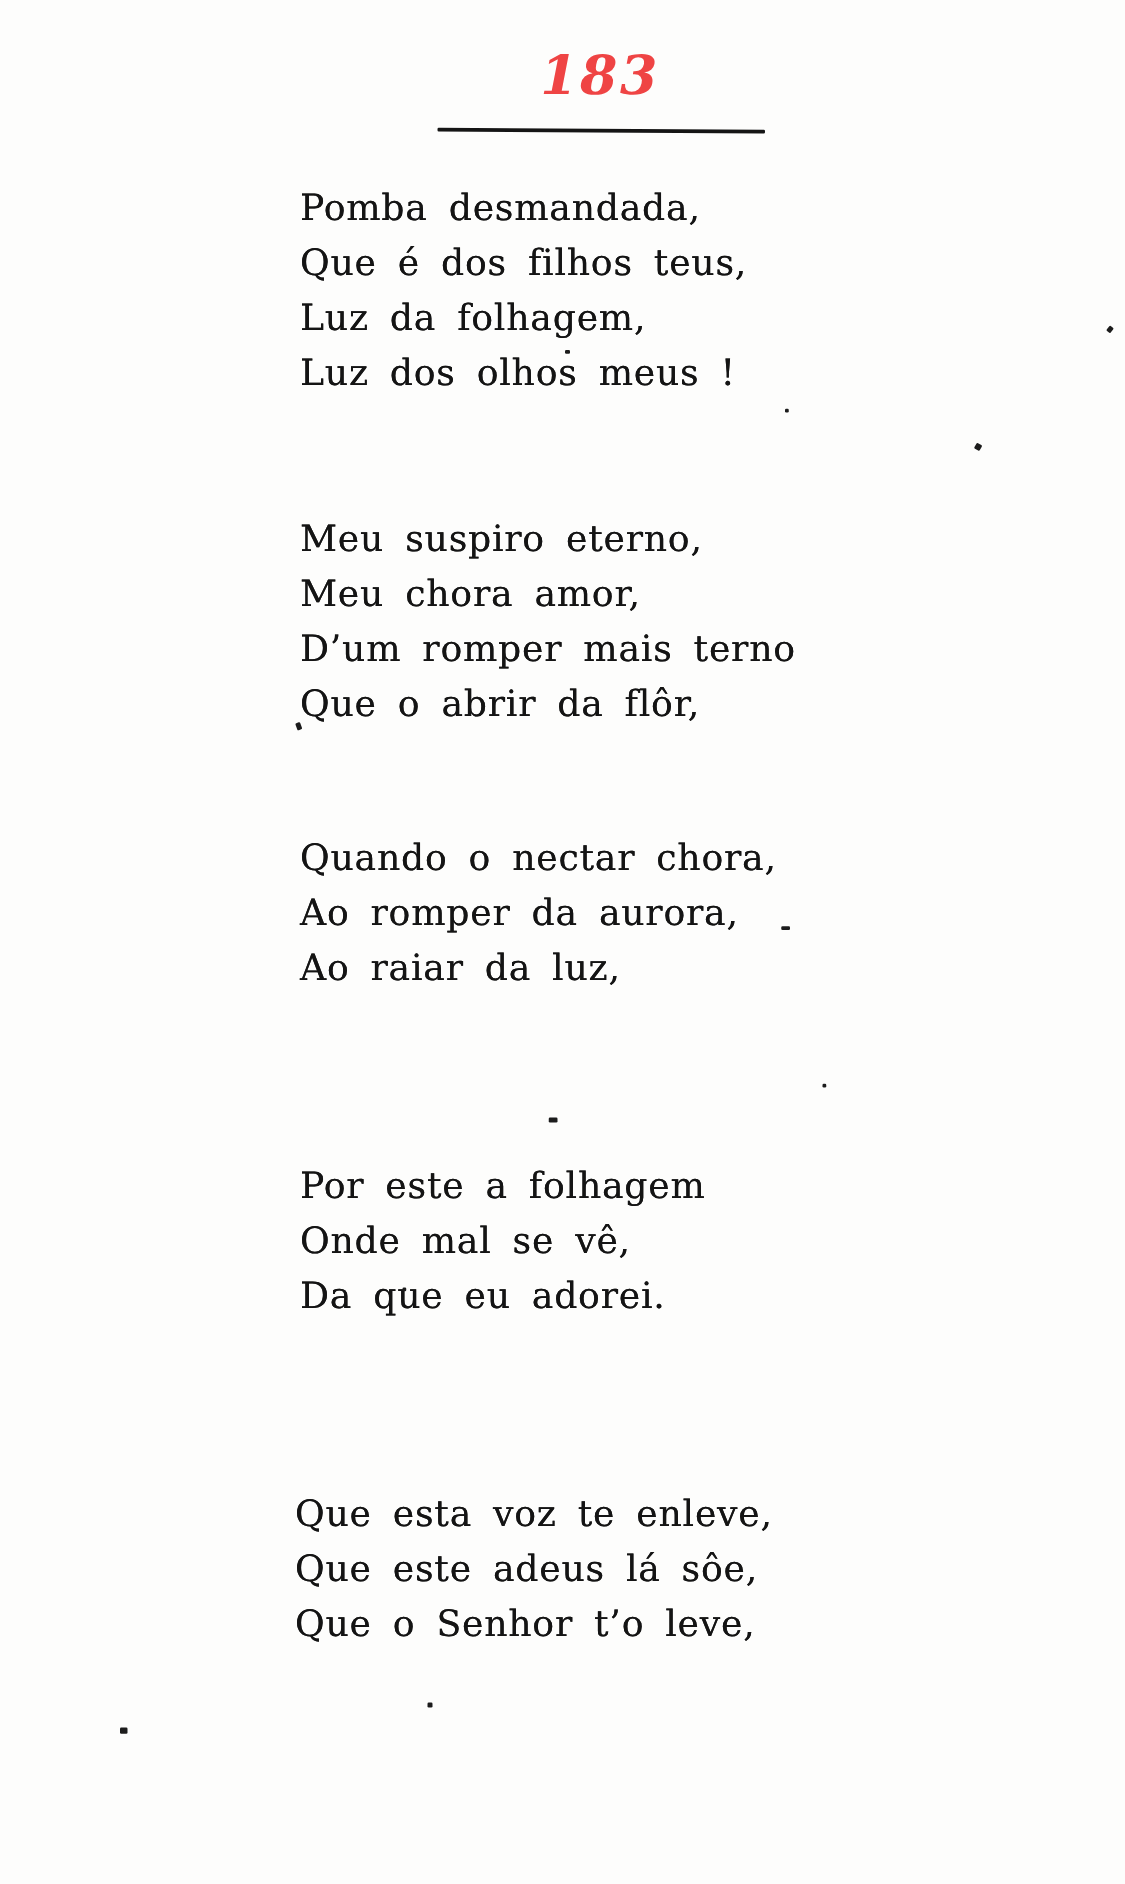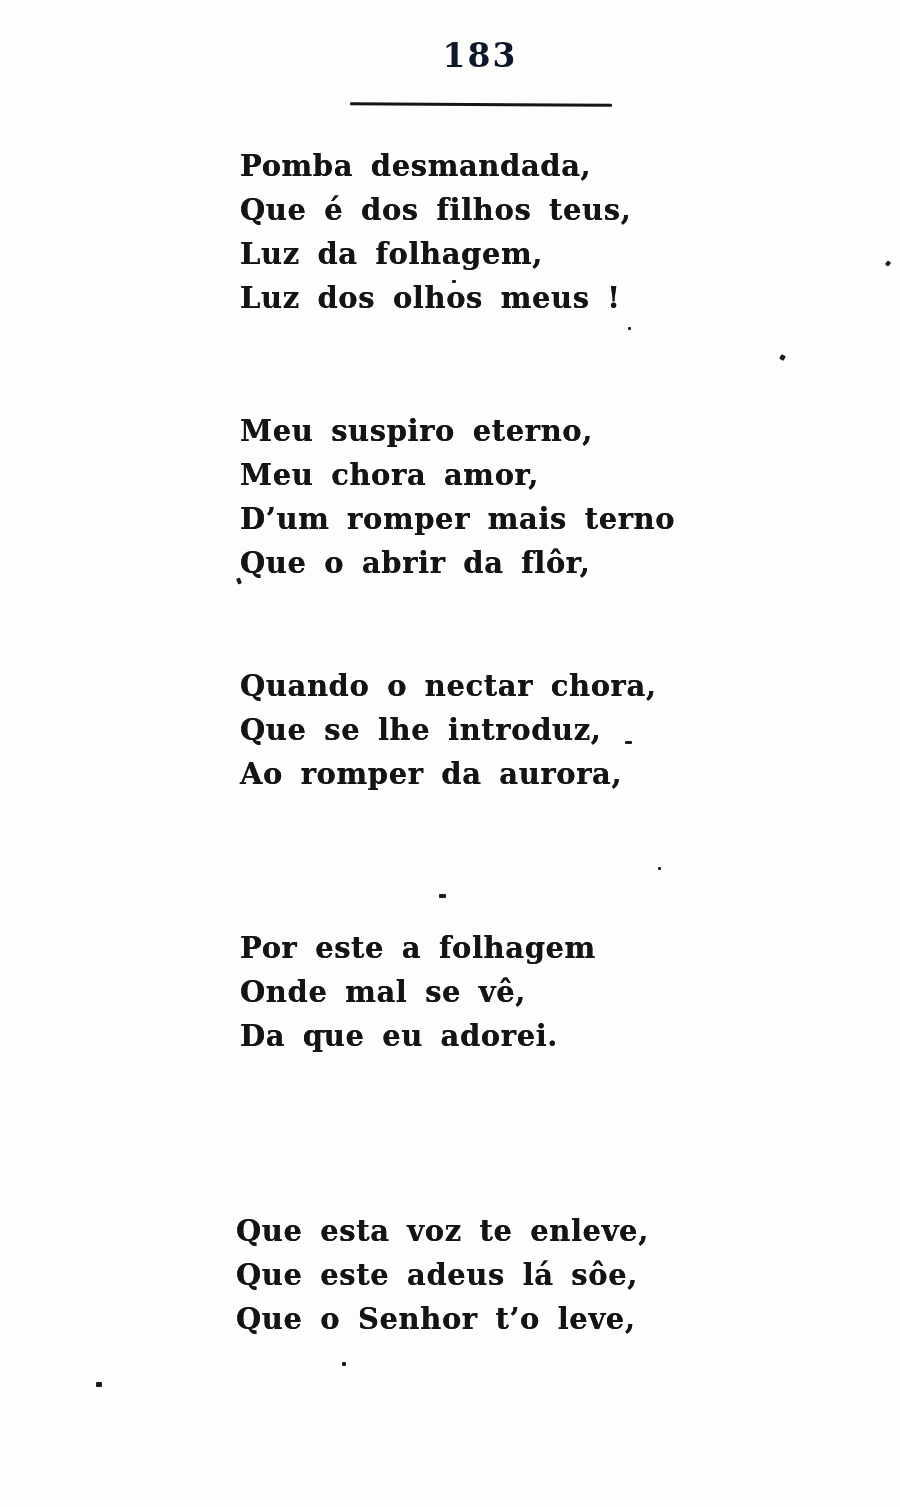--- a/index.html
+++ b/index.html
@@ -15,48 +15,49 @@
     background: #fdfdfc;
     overflow: hidden;
     font-family: "DejaVu Serif", "Liberation Serif", serif;
     color: #141414;
   }
   .page-number {
     position: absolute;
     top: 36px;
     left: 480px;
     transform: translateX(-50%);
-    font-size: 33px;
+    font-size: 43px;
     font-weight: 700;
     letter-spacing: 2px;
-    color: #0f172a;
+    color: #ef4444;
+    font-style: italic;
   }
   .header-rule {
     position: absolute;
     top: 103px;
     left: 350px;
     width: 262px;
     height: 3px;
     background: #151515;
     transform: rotate(0.35deg);
     border-radius: 1px;
   }
   .stanza {
     position: absolute;
     left: 240px;
     white-space: nowrap;
   }
   .stanza-1 { top: 144px; }
   .stanza-2 { top: 409px; }
   .stanza-3 { top: 664px; }
   .stanza-4 { top: 926px; }
-  .stanza-5 { top: 1189px; left: 236px; margin-top: 20px; }
+  .stanza-5 { top: 1189px; left: 236px; }
   .line {
     font-size: 29px;
-    font-weight: 700;
+    font-weight: 400;
     line-height: 44px;
     letter-spacing: 0.6px;
     word-spacing: 7px;
     text-shadow: 0 0 0.5px rgba(10,10,10,0.85);
   }
   .speck {
     position: absolute;
     background: #1c1c1c;
     border-radius: 1px;
   }
@@ -79,22 +80,22 @@
 
   <div class="stanza stanza-2">
     <div class="line">Meu suspiro eterno,</div>
     <div class="line">Meu chora amor,</div>
     <div class="line">D’um romper mais terno</div>
     <div class="line">Que o abrir da flôr,</div>
   </div>
 
   <div class="stanza stanza-3">
     <div class="line">Quando o nectar chora,</div>
-    <div class="line">Que se lhe introduz,</div>
     <div class="line">Ao romper da aurora,</div>
+    <div class="line">Ao raiar da luz,</div>
   </div>
 
   <div class="stanza stanza-4">
     <div class="line">Por este a folhagem</div>
     <div class="line">Onde mal se vê,</div>
     <div class="line">Da que eu adorei.</div>
   </div>
 
   <div class="stanza stanza-5">
     <div class="line">Que esta voz te enleve,</div>

